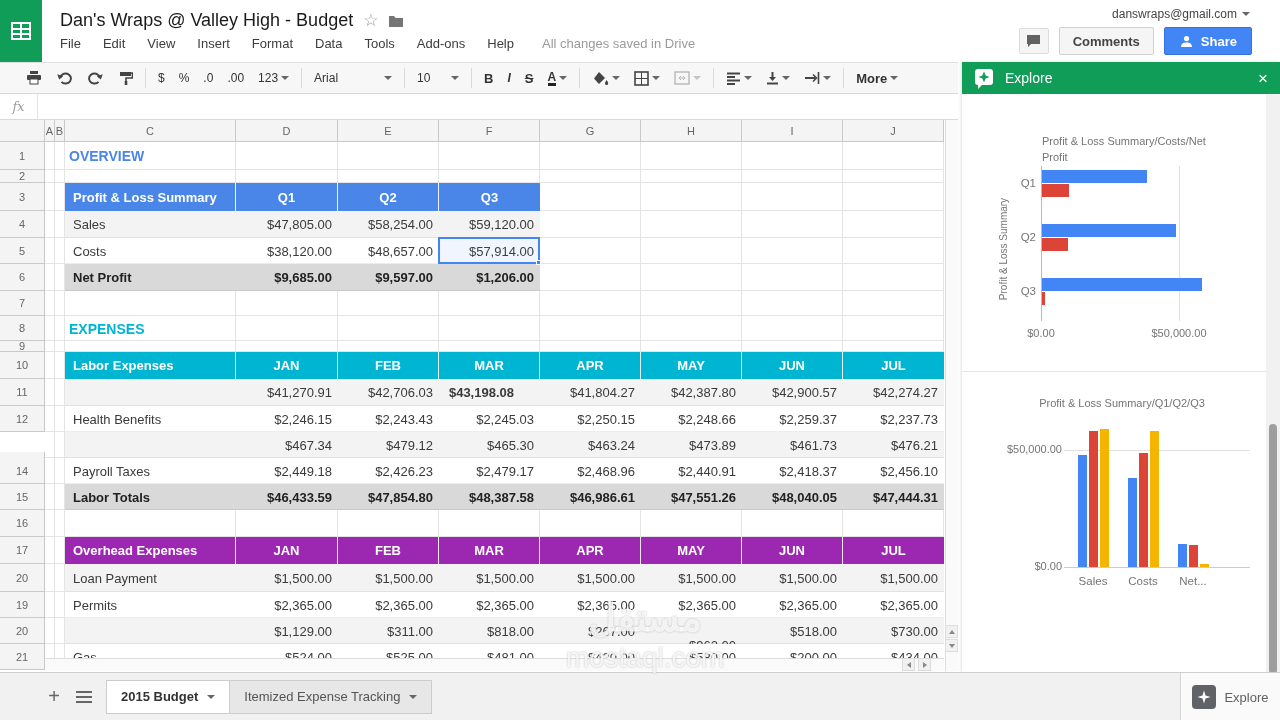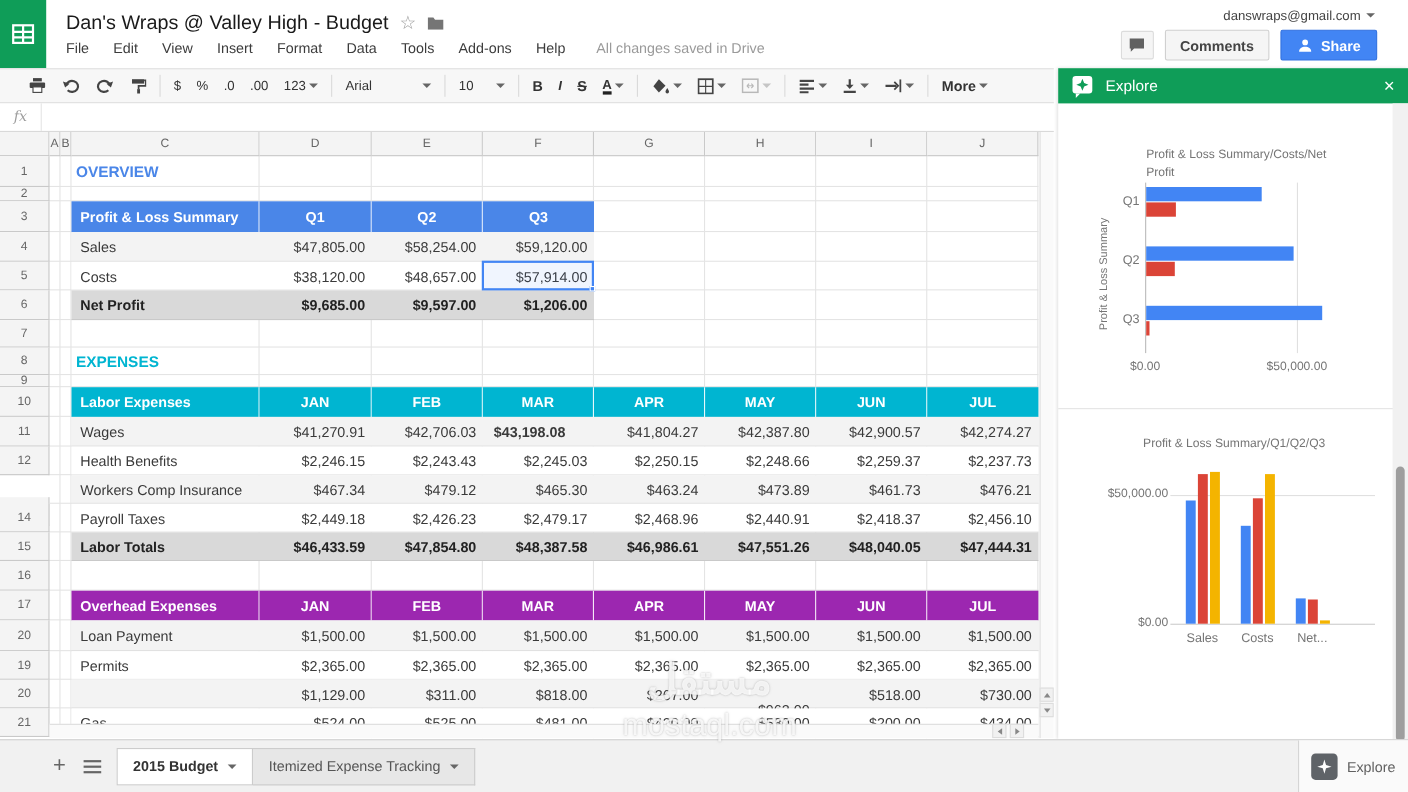--- a/index.html
+++ b/index.html
@@ -331,39 +331,37 @@
       <div class="sec-title" style="left: 69px; top: 196px; height: 25px; color: rgb(0, 181, 209);">EXPENSES</div>
       <div class="th-cell" style="left: 65px; top: 232px; width: 171px; height: 27px; background: rgb(0, 181, 209); padding-left: 8px;">Labor Expenses</div>
       <div class="th-cell" style="left: 236px; top: 232px; width: 102px; height: 27px; background: rgb(0, 181, 209); justify-content: center;">JAN</div>
       <div class="th-cell" style="left: 338px; top: 232px; width: 101px; height: 27px; background: rgb(0, 181, 209); justify-content: center;">FEB</div>
       <div class="th-cell" style="left: 439px; top: 232px; width: 101px; height: 27px; background: rgb(0, 181, 209); justify-content: center;">MAR</div>
       <div class="th-cell" style="left: 540px; top: 232px; width: 101px; height: 27px; background: rgb(0, 181, 209); justify-content: center;">APR</div>
       <div class="th-cell" style="left: 641px; top: 232px; width: 101px; height: 27px; background: rgb(0, 181, 209); justify-content: center;">MAY</div>
       <div class="th-cell" style="left: 742px; top: 232px; width: 101px; height: 27px; background: rgb(0, 181, 209); justify-content: center;">JUN</div>
       <div class="th-cell" style="left: 843px; top: 232px; width: 101px; height: 27px; background: rgb(0, 181, 209); justify-content: center; border-right: none;">JUL</div>
       <div class="band" style="left: 65px; top: 259px; width: 879px; height: 27px; background: rgb(243, 243, 243);"></div>
-      <div class="cell-text lab" style="left: 65px; top: 259px; width: 171px; height: 27px;">Wages</div>
       <div class="cell-text val" style="left: 236px; top: 259px; width: 102px; height: 27px;">$41,270.91</div>
       <div class="cell-text val" style="left: 338px; top: 259px; width: 101px; height: 27px;">$42,706.03</div>
       <div class="cell-text val" style="left: 419px; top: 259px; width: 101px; height: 27px; font-weight: bold;">$43,198.08</div>
       <div class="cell-text val" style="left: 540px; top: 259px; width: 101px; height: 27px;">$41,804.27</div>
       <div class="cell-text val" style="left: 641px; top: 259px; width: 101px; height: 27px;">$42,387.80</div>
       <div class="cell-text val" style="left: 742px; top: 259px; width: 101px; height: 27px;">$42,900.57</div>
       <div class="cell-text val" style="left: 843px; top: 259px; width: 101px; height: 27px;">$42,274.27</div>
       <div class="band" style="left: 65px; top: 286px; width: 879px; height: 26px; background: rgb(255, 255, 255);"></div>
       <div class="cell-text lab" style="left: 65px; top: 286px; width: 171px; height: 26px;">Health Benefits</div>
       <div class="cell-text val" style="left: 236px; top: 286px; width: 102px; height: 26px;">$2,246.15</div>
       <div class="cell-text val" style="left: 338px; top: 286px; width: 101px; height: 26px;">$2,243.43</div>
       <div class="cell-text val" style="left: 439px; top: 286px; width: 101px; height: 26px;">$2,245.03</div>
       <div class="cell-text val" style="left: 540px; top: 286px; width: 101px; height: 26px;">$2,250.15</div>
       <div class="cell-text val" style="left: 641px; top: 286px; width: 101px; height: 26px;">$2,248.66</div>
       <div class="cell-text val" style="left: 742px; top: 286px; width: 101px; height: 26px;">$2,259.37</div>
       <div class="cell-text val" style="left: 843px; top: 286px; width: 101px; height: 26px;">$2,237.73</div>
       <div class="band" style="left: 65px; top: 312px; width: 879px; height: 26px; background: rgb(243, 243, 243);"></div>
-      <div class="cell-text lab" style="left: 65px; top: 312px; width: 171px; height: 26px;">Workers Comp Insurance</div>
       <div class="cell-text val" style="left: 236px; top: 312px; width: 102px; height: 26px;">$467.34</div>
       <div class="cell-text val" style="left: 338px; top: 312px; width: 101px; height: 26px;">$479.12</div>
       <div class="cell-text val" style="left: 439px; top: 312px; width: 101px; height: 26px;">$465.30</div>
       <div class="cell-text val" style="left: 540px; top: 312px; width: 101px; height: 26px;">$463.24</div>
       <div class="cell-text val" style="left: 641px; top: 312px; width: 101px; height: 26px;">$473.89</div>
       <div class="cell-text val" style="left: 742px; top: 312px; width: 101px; height: 26px;">$461.73</div>
       <div class="cell-text val" style="left: 843px; top: 312px; width: 101px; height: 26px;">$476.21</div>
       <div class="band" style="left: 65px; top: 338px; width: 879px; height: 26px; background: rgb(255, 255, 255);"></div>
       <div class="cell-text lab" style="left: 65px; top: 338px; width: 171px; height: 26px;">Payroll Taxes</div>
       <div class="cell-text val" style="left: 236px; top: 338px; width: 102px; height: 26px;">$2,449.18</div>

